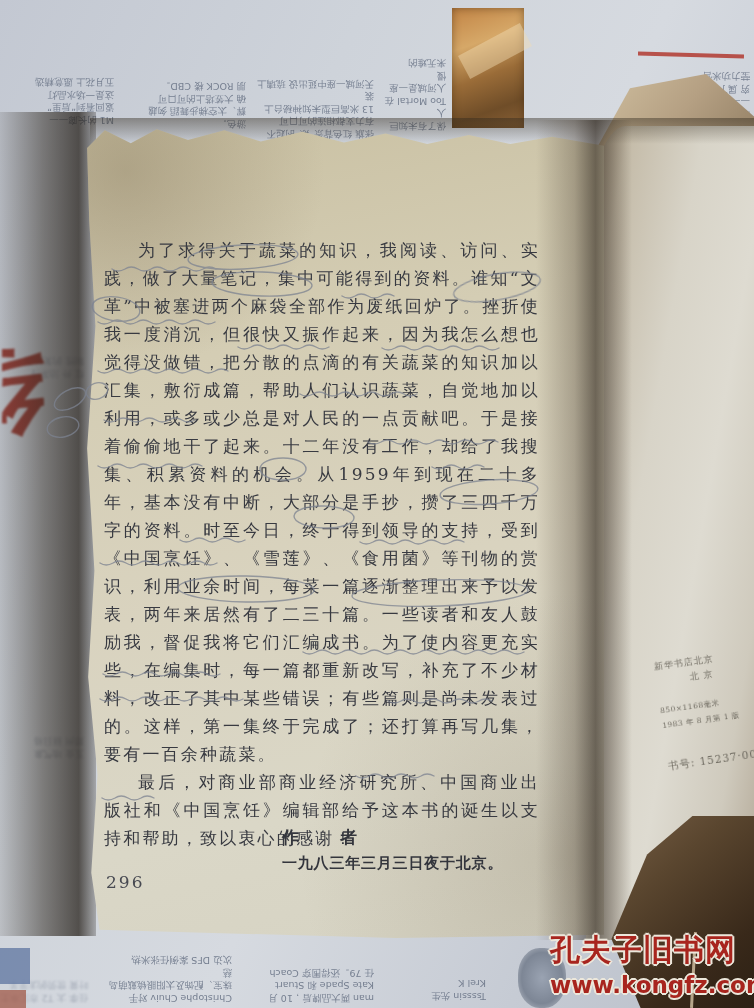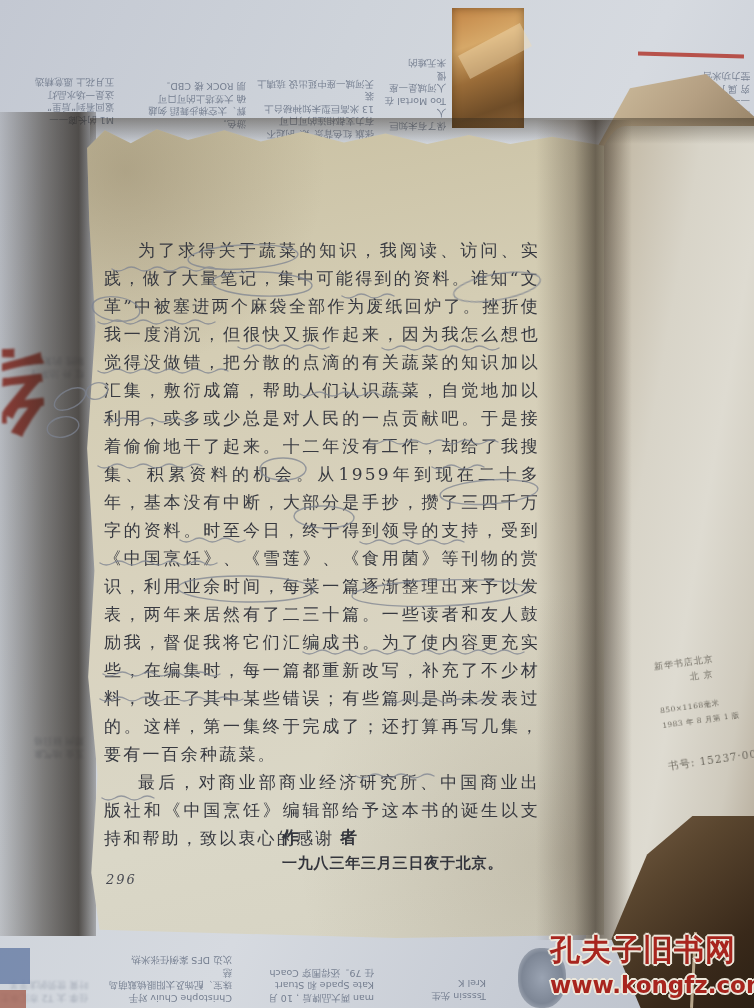--- a/index.html
+++ b/index.html
@@ -65,21 +65,21 @@
         radial-gradient(circle at 8% 6%,rgba(120,104,76,.35) 0%,rgba(120,104,76,0) 22%),
         radial-gradient(circle at 92% 90%,rgba(130,118,95,.25) 0%,rgba(130,118,95,0) 30%),
         linear-gradient(168deg,#c9c0a2 0%,#d4cdb4 28%,#d9d3bf 55%,#dad7c7 80%,#d6d3c3 100%);}
   .body-text{position:absolute;left:20px;top:114px;width:436px;
       font-size:17px;line-height:28px;letter-spacing:2.2px;text-align:justify;color:#383a41;}
   .body-text p{margin:0;text-indent:2em;}
   .signature{position:absolute;left:198px;top:704px;font-size:17px;font-weight:bold;
       letter-spacing:12px;color:#33353c;font-family:"DejaVu Sans",sans-serif;}
   .sig-date{position:absolute;left:198px;top:732px;font-size:15px;font-weight:bold;
       letter-spacing:.8px;color:#33353c;font-family:"DejaVu Sans",sans-serif;}
-  .page-number{position:absolute;left:22px;top:750px;font-size:13px;font-style:italic;
+  .page-number{position:absolute;left:22px;top:750px;font-size:17px;
       letter-spacing:2px;color:#474951;}
   
   #annot{position:absolute;left:0;top:0;width:754px;height:1008px;pointer-events:none;}
   
   .watermark{position:absolute;left:550px;top:930px;text-align:left;}
   .wm-cn{font-size:30px;font-weight:bold;letter-spacing:1px;white-space:nowrap;
       font-family:"DejaVu Sans",sans-serif;}
   .wm-url{font-size:23px;font-weight:bold;margin-top:1px;white-space:nowrap;
       font-family:"DejaVu Sans",sans-serif;}
   .wm-cn,.wm-url{color:#a8251e;

